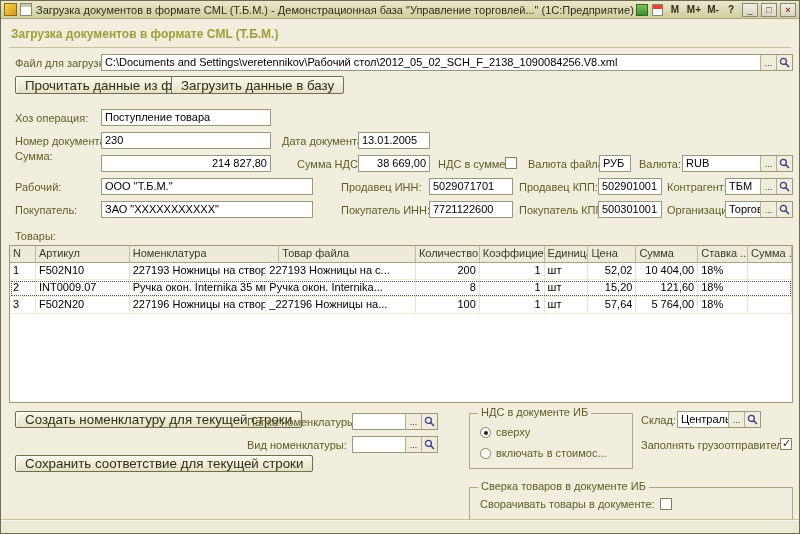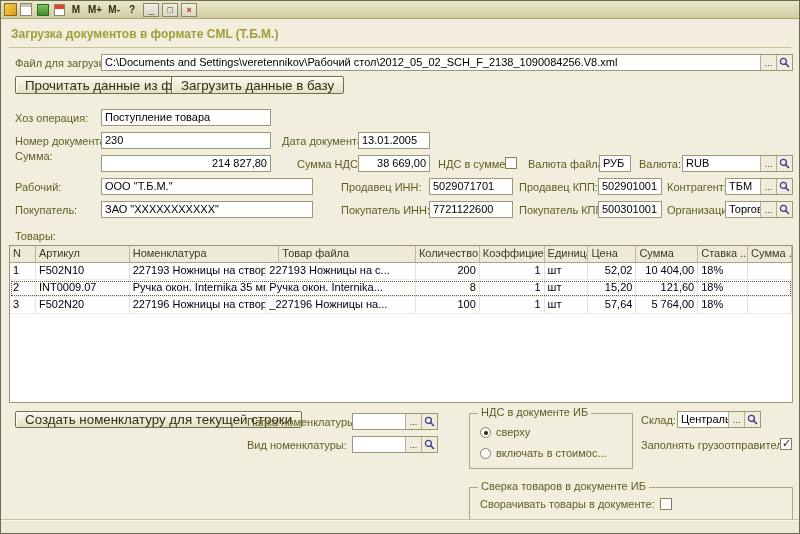--- a/index.html
+++ b/index.html
@@ -76,20 +76,21 @@
     background:#EDEAD8; border-top:1px solid #C6C39C; box-shadow:inset 0 1px 0 #FBF9EE; }
 </style>
 </head>
 <body>
 
 <div class="window">
 
   <div class="titlebar">
     <span class="app-icon"></span>
     <span class="doc-icon"></span>
+    <span class="title-text">Загрузка документов в формате CML (Т.Б.М.) - Демонстрационная база "Управление торговлей..."  (1С:Предприятие)</span>
     <span class="tb-right">
       <span class="tb-ic">
           <span class="ic-green"></span>
         </span>
       <span class="tb-ic">
           <span class="ic-cal"></span>
         </span>
       <span class="tb-btn">M</span>
       <span class="tb-btn">M+</span>
       <span class="tb-btn">M-</span>
@@ -281,20 +282,21 @@
     <div class="txt"></div>
     <div class="fbtn">...</div>
     <div class="fbtn">
       <svg width="11" height="11" viewBox="0 0 11 11">
           <circle cx="4.4" cy="4.4" r="3" fill="none" stroke="#3F3F8F" stroke-width="1.3"></circle>
           <line x1="6.8" y1="6.8" x2="10" y2="10" stroke="#3F3F8F" stroke-width="1.6"></line>
         </svg>
     </div>
   </div>
 
+  <button class="btn" style="left:14px;top:454px;height:17px">Сохранить соответствие для текущей строки</button>
 
   <div class="group" style="left:468px;top:412px;width:164px;height:56px">
     <span class="gtitle">НДС в документе ИБ</span>
     <div class="opt" style="left:10px;top:12px">
       <span class="radio on"></span>
       <span class="olabel">сверху</span>
     </div>
     <div class="opt" style="left:10px;top:33px">
       <span class="radio"></span>
       <span class="olabel">включать в стоимос...</span>

